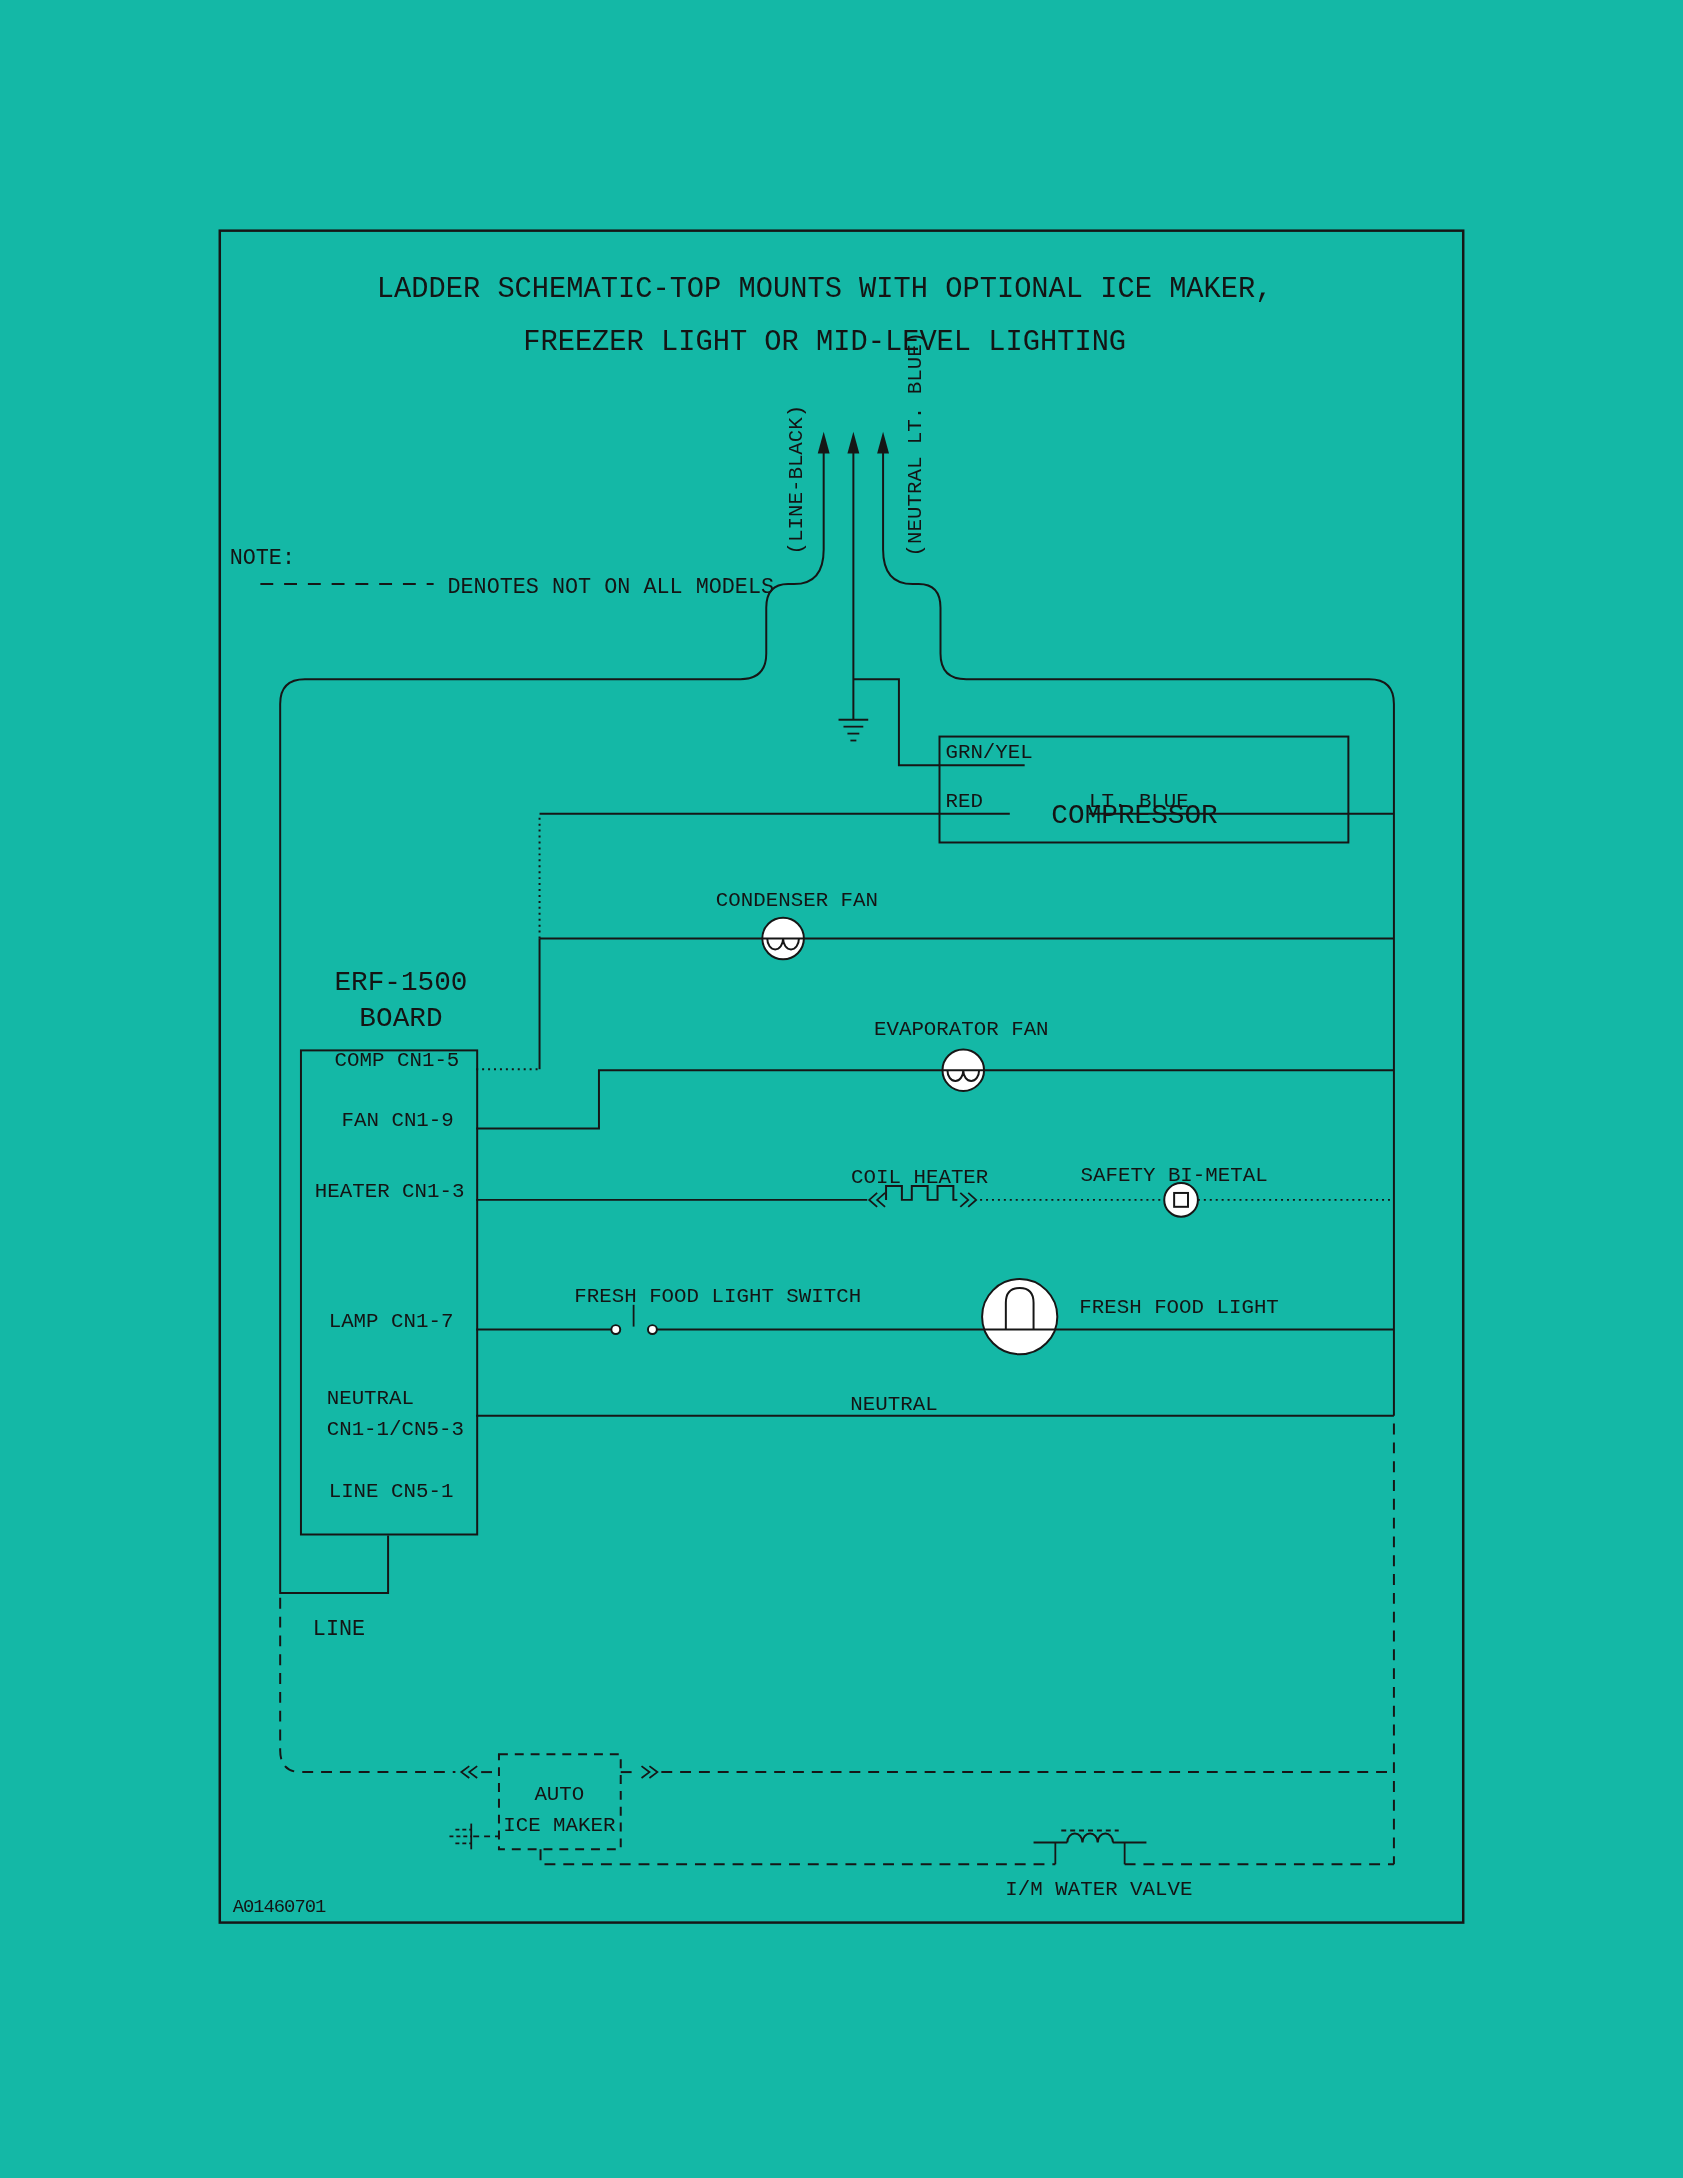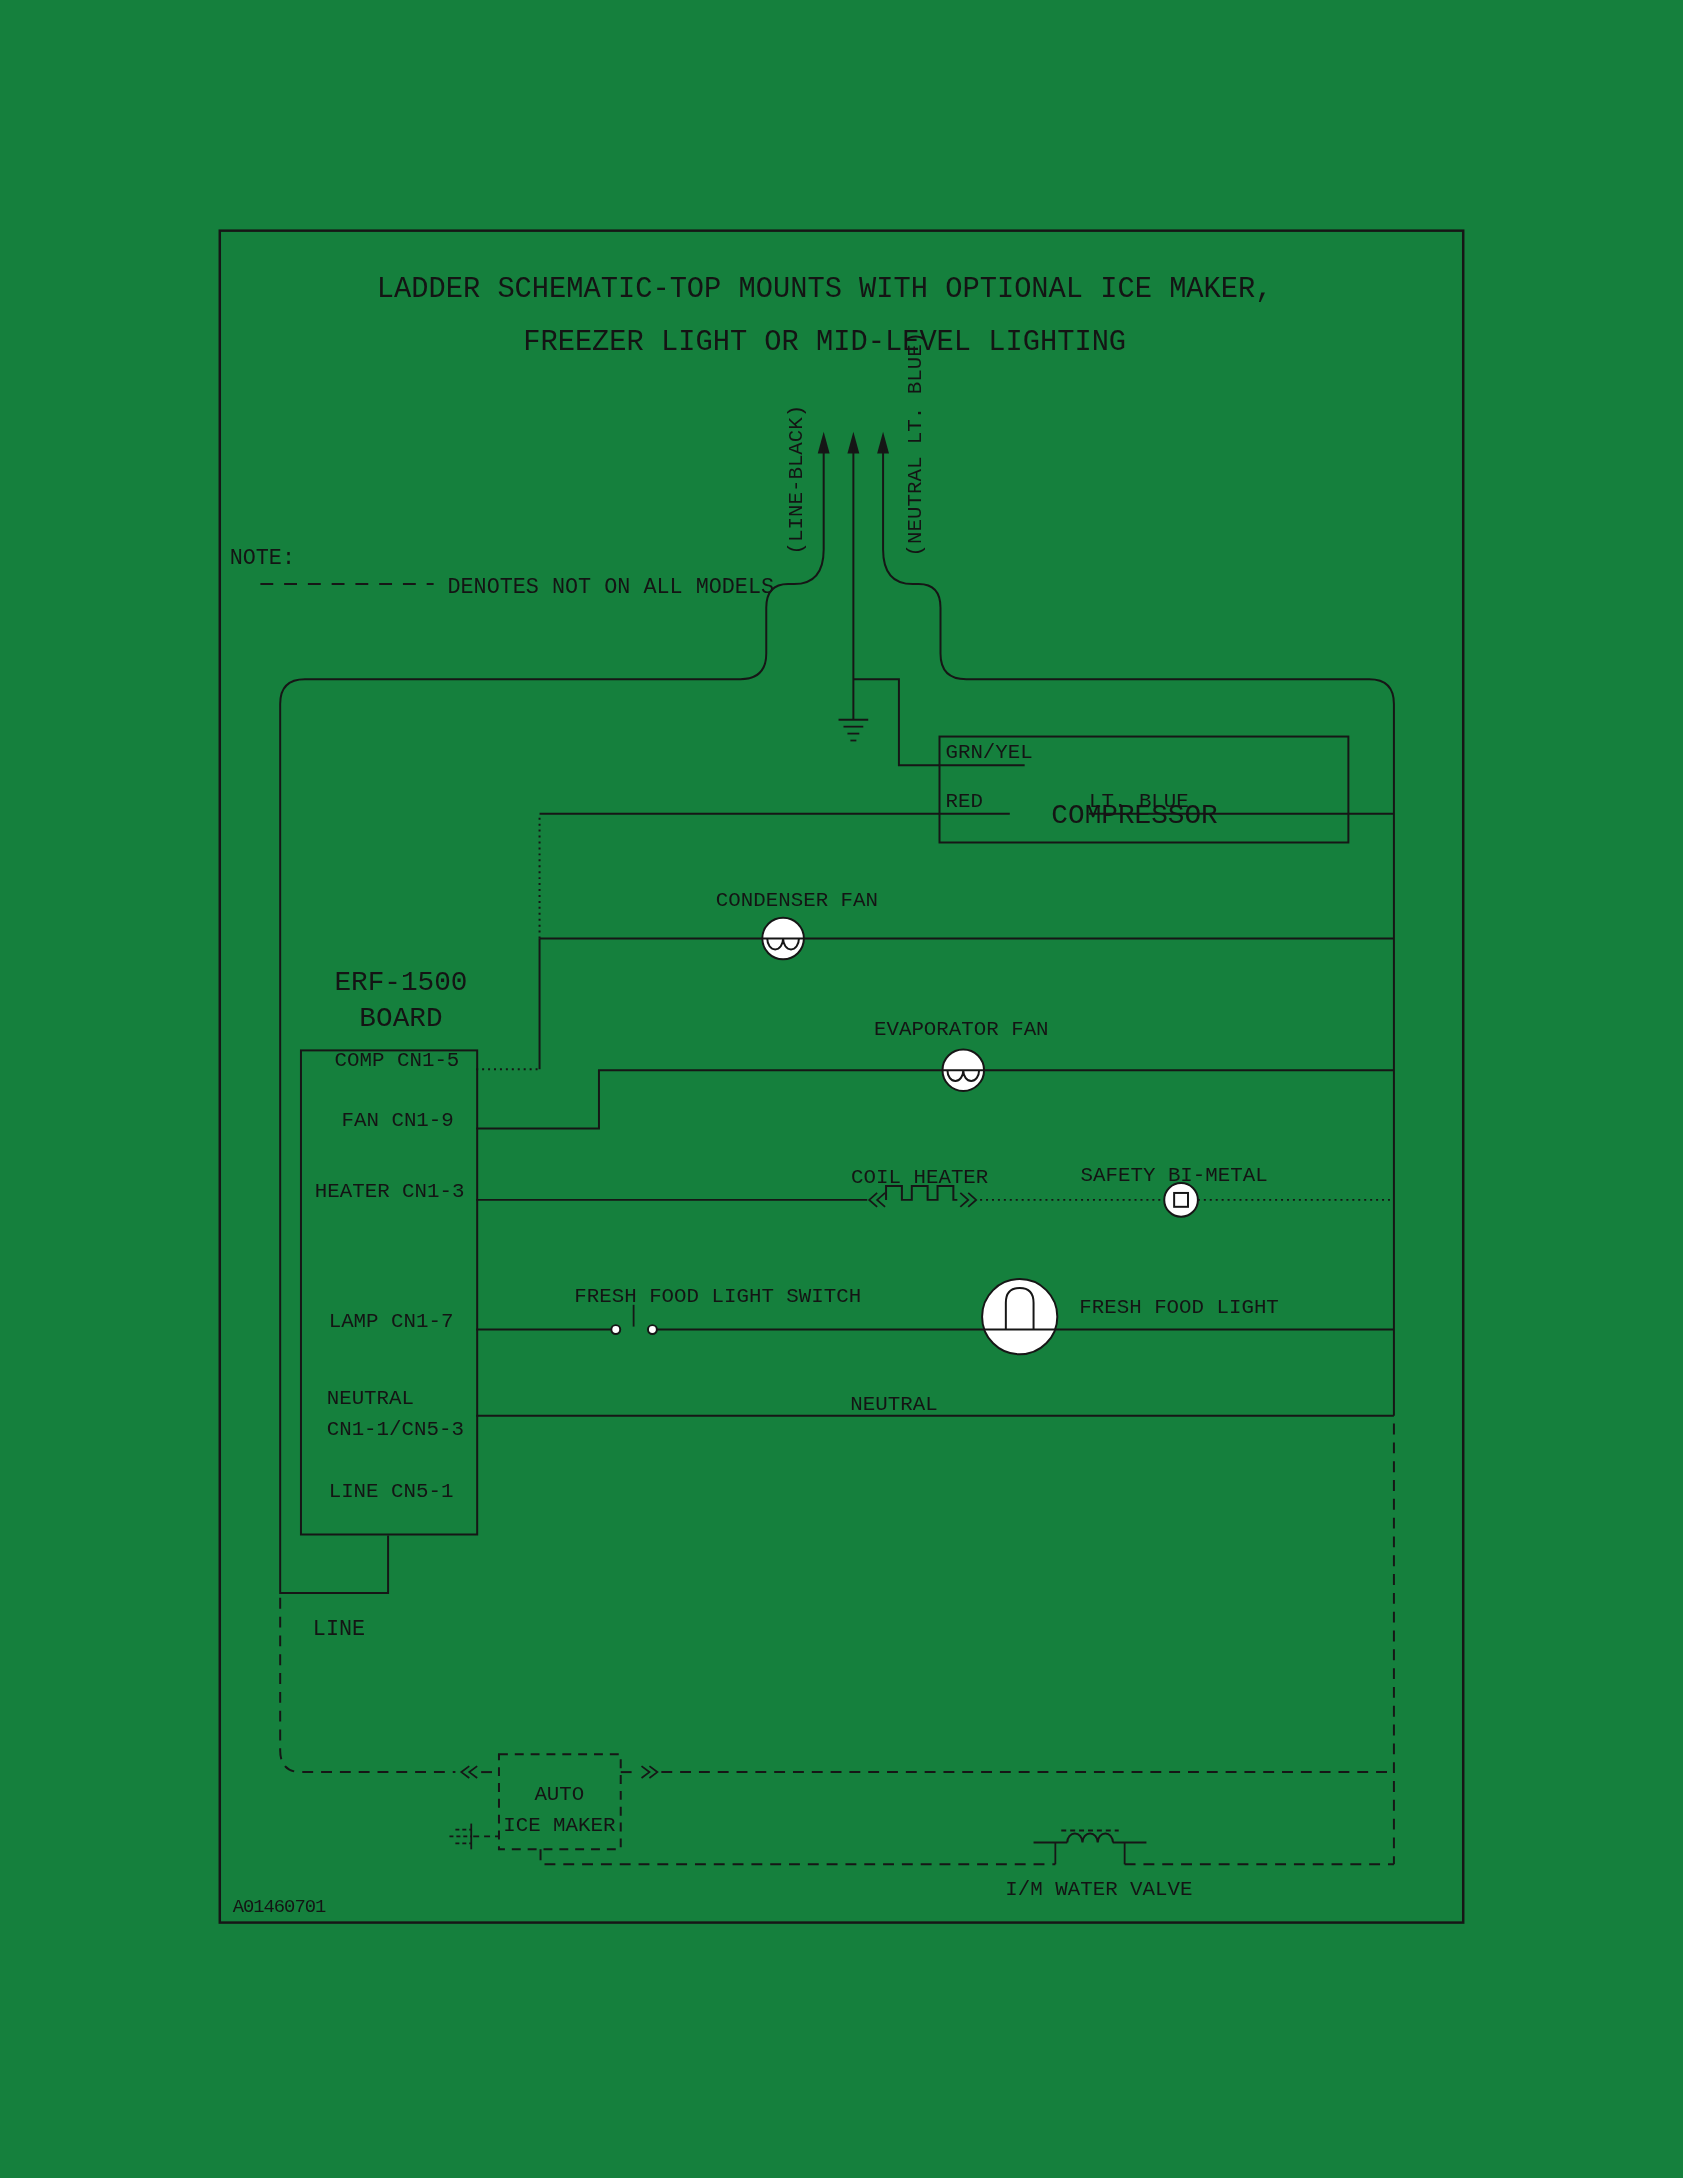--- a/index.html
+++ b/index.html
@@ -1,16 +1,16 @@
 <!DOCTYPE html>
 <html><head>
 <meta charset="utf-8">
 <style>
   html,body{margin:0;padding:0;background:#fff;}
-  .page{position:relative;width:1683px;height:2178px;background:#15803d;overflow:hidden;}
+  .page{position:relative;width:1683px;height:2178px;background:#14b8a6;overflow:hidden;}
   svg{position:absolute;left:0;top:0;}
   svg text{font-family:"Liberation Mono","DejaVu Sans Mono",monospace;fill:#141414;white-space:pre;}
   .wire{stroke:#161616;stroke-width:2;fill:none;}
   .wire-thin{stroke:#161616;stroke-width:1.8;fill:none;}
   .dotted{stroke-dasharray:2 4;}
   .dashed{stroke-dasharray:11 8;}
   .dash-small{stroke-dasharray:6 5;}
   .sym{stroke:#161616;stroke-width:2;fill:#ffffff;}
   .symline{stroke:#161616;stroke-width:2;fill:none;}
   .blk{fill:#161616;stroke:none;}

